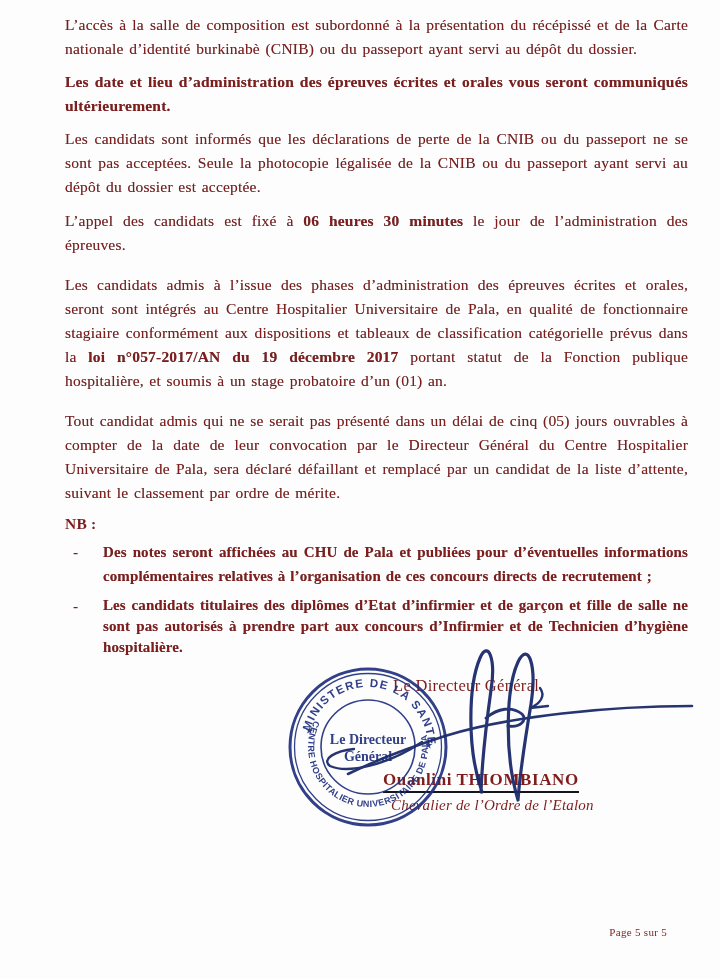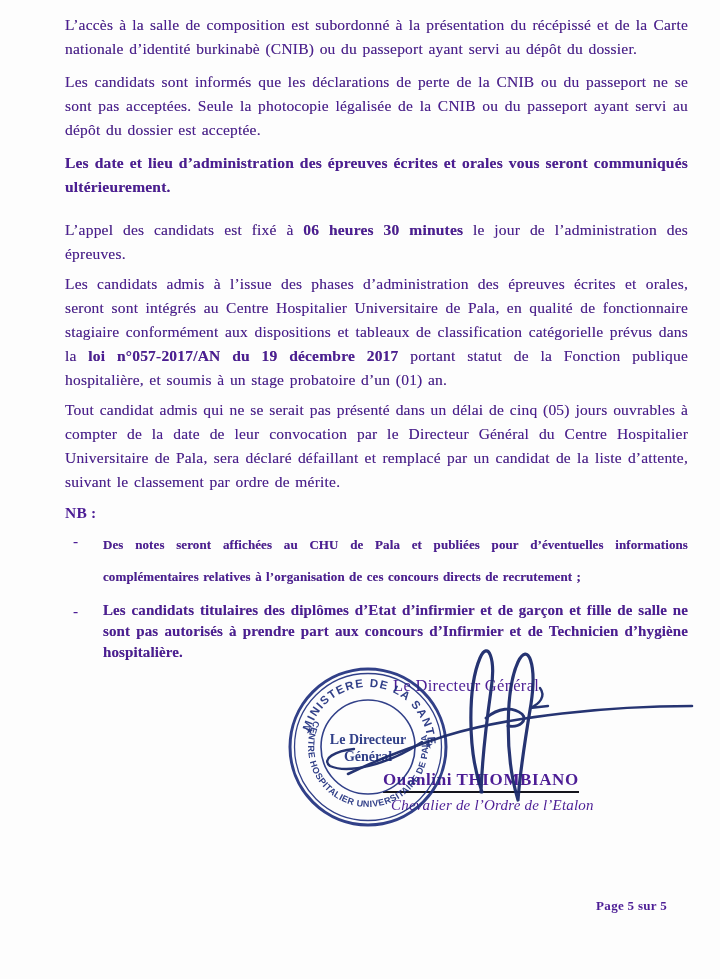--- a/index.html
+++ b/index.html
@@ -1,61 +1,61 @@
 <!DOCTYPE html>
 <html><head>
 <meta charset="utf-8">
 <style>
   html,body{margin:0;padding:0;background:#e9e9e9;}
   .page{
     position:relative;width:720px;height:979px;margin:0 auto;
     background:#fdfdfd;overflow:hidden;
     font-family:"Liberation Serif","DejaVu Serif",serif;
-    color:#4c1d95;
+    color:#7f1d1d;
   }
   .content{position:absolute;left:65px;top:13px;width:623px;}
   .para{
     font-size:15.5px;line-height:24px;text-align:justify;
     letter-spacing:.2px;word-spacing:1.5px;
     text-shadow:0 0 .5px rgba(20,20,20,.45);
     margin:0;
   }
-  .mt9{margin-top:9px}.mt6{margin-top:19px}.mt7{margin-top:6px}
+  .mt9{margin-top:9px}.mt6{margin-top:10px}.mt7{margin-top:16px}
   .bold{font-weight:bold;}
   .nb-head{margin-top:10px;font-size:15.5px;font-weight:bold;letter-spacing:.2px;}
   .nb-label{}
   .nb-item{display:flex;margin-top:7px;font-weight:bold;}
   .nb-item .dash{width:30px;flex:0 0 30px;text-align:left;padding-left:8px;font-size:15.5px;line-height:24px;}
-  .nb-item .txt{flex:1;font-size:13px;line-height:32px;text-align:justify;letter-spacing:.1px;word-spacing:1px;text-shadow:0 0 .5px rgba(20,20,20,.4);}
+  .nb-item .txt{flex:1;font-size:15px;line-height:24px;text-align:justify;letter-spacing:.1px;word-spacing:1px;text-shadow:0 0 .5px rgba(20,20,20,.4);}
   .nb-item.tight .dash{line-height:21px;}
   .nb-item.tight .txt{line-height:21px;font-size:15px;}
 
   
   .sig-title{position:absolute;left:393px;top:676px;font-size:16.5px;letter-spacing:.3px;z-index:2;}
   .sig-name{
     position:absolute;left:383px;top:770px;z-index:2;
     font-size:17px;font-weight:bold;letter-spacing:.6px;
     border-bottom:2px solid #15151c;padding-bottom:1px;
   }
   .sig-honor{position:absolute;left:391px;top:797px;z-index:2;font-style:italic;font-size:15px;letter-spacing:.2px;}
   .stamp{position:absolute;left:286px;top:665px;z-index:3;opacity:.92;}
   .sig-ink{position:absolute;left:290px;top:638px;z-index:4;}
-  .footer{position:absolute;right:53px;top:898px;font-size:13px;font-weight:bold;letter-spacing:.3px;}
+  .footer{position:absolute;right:53px;top:926px;font-size:11px;font-weight:normal;letter-spacing:.3px;}
 </style>
 </head>
 <body>
 
 <div class="page">
 
   <div class="content">
     <p class="para">L’accès à la salle de composition est subordonné à la présentation du récépissé et de la Carte nationale d’identité burkinabè (CNIB) ou du passeport ayant servi au dépôt du dossier.</p>
 
+    <p class="para mt9 bold">Les date et lieu d’administration des épreuves écrites et orales vous seront communiqués ultérieurement.</p>
+
     <p class="para mt9">Les candidats sont informés que les déclarations de perte de la CNIB ou du passeport ne se sont pas acceptées. Seule la photocopie légalisée de la CNIB ou du passeport ayant servi au dépôt du dossier est acceptée.</p>
-
-    <p class="para mt9 bold">Les date et lieu d’administration des épreuves écrites et orales vous seront communiqués ultérieurement.</p>
 
     <p class="para mt6"><span>L’appel des candidats est fixé à </span><span class="bold">06 heures 30 minutes</span><span> le jour de l’administration des épreuves.</span></p>
 
 
     <p class="para mt7"><span>Les candidats admis à l’issue des phases d’administration des épreuves écrites et orales, seront sont intégrés au Centre Hospitalier Universitaire de Pala, en qualité de fonctionnaire stagiaire conformément aux dispositions et tableaux de classification catégorielle prévus dans la </span><span class="bold">loi n°057-2017/AN du 19 décembre 2017</span><span> portant statut de la Fonction publique hospitalière, et soumis à un stage probatoire d’un (01) an.</span></p>
 
     <p class="para mt7">Tout candidat admis qui ne se serait pas présenté dans un délai de cinq (05) jours ouvrables à compter de la date de leur convocation par le Directeur Général du Centre Hospitalier Universitaire de Pala, sera déclaré défaillant et remplacé par un candidat de la liste d’attente, suivant le classement par ordre de mérite.</p>
 
     <div class="nb-head"><span class="nb-label">NB</span><span> :</span></div>
 

